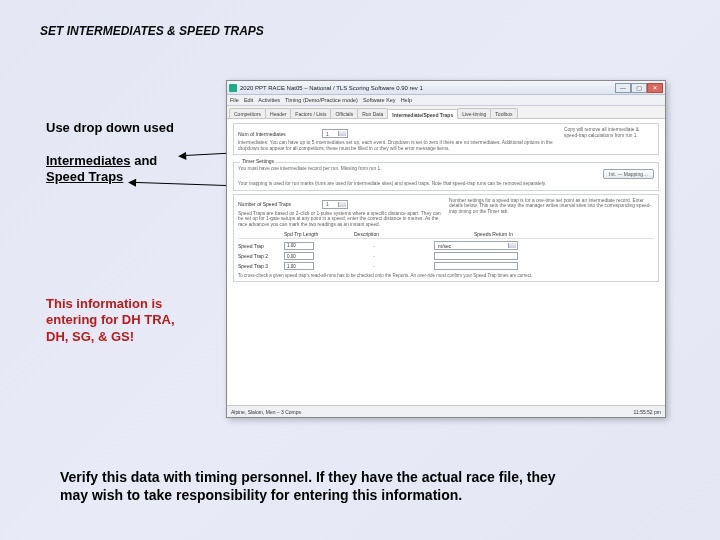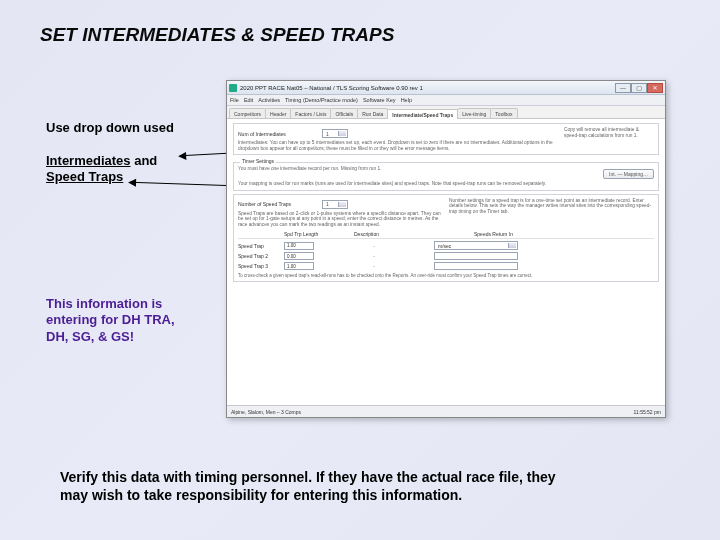--- a/index.html
+++ b/index.html
@@ -6,31 +6,31 @@
   body {
     width: 720px; height: 540px;
     background: #e6e9f5;
     background-image: linear-gradient(135deg, #e4e7f3 0%, #e8ebf7 50%, #e4e7f3 100%);
     font-family: Arial, sans-serif;
     position: relative;
     overflow: hidden;
   }
   .slide-title {
     position: absolute; left: 40px; top: 24px;
-    font-size: 19px; font-weight: bold; font-style: italic;
+    font-size: 12px; font-weight: bold; font-style: italic;
     color: #0a0a0a;
   }
   .callout-1 {
     position: absolute; left: 46px; top: 120px; width: 150px;
     font-size: 13px; font-weight: bold; color: #000; line-height: 1.25;
   }
   .callout-1 .u { text-decoration: underline; }
   .callout-2 {
     position: absolute; left: 46px; top: 296px; width: 160px;
-    font-size: 13px; font-weight: bold; color: #4c1d95; line-height: 1.25;
+    font-size: 13px; font-weight: bold; color: #b91c1c; line-height: 1.25;
   }
   .bottom-note {
     position: absolute; left: 60px; top: 460px; width: 600px;
     font-size: 14px; font-weight: bold; color: #000; line-height: 1.3; margin-top: 8px;
   }
   
   .arrow {
     position: absolute; height: 0; border-top: 1.5px solid #000;
   }
   .arrow::before {

